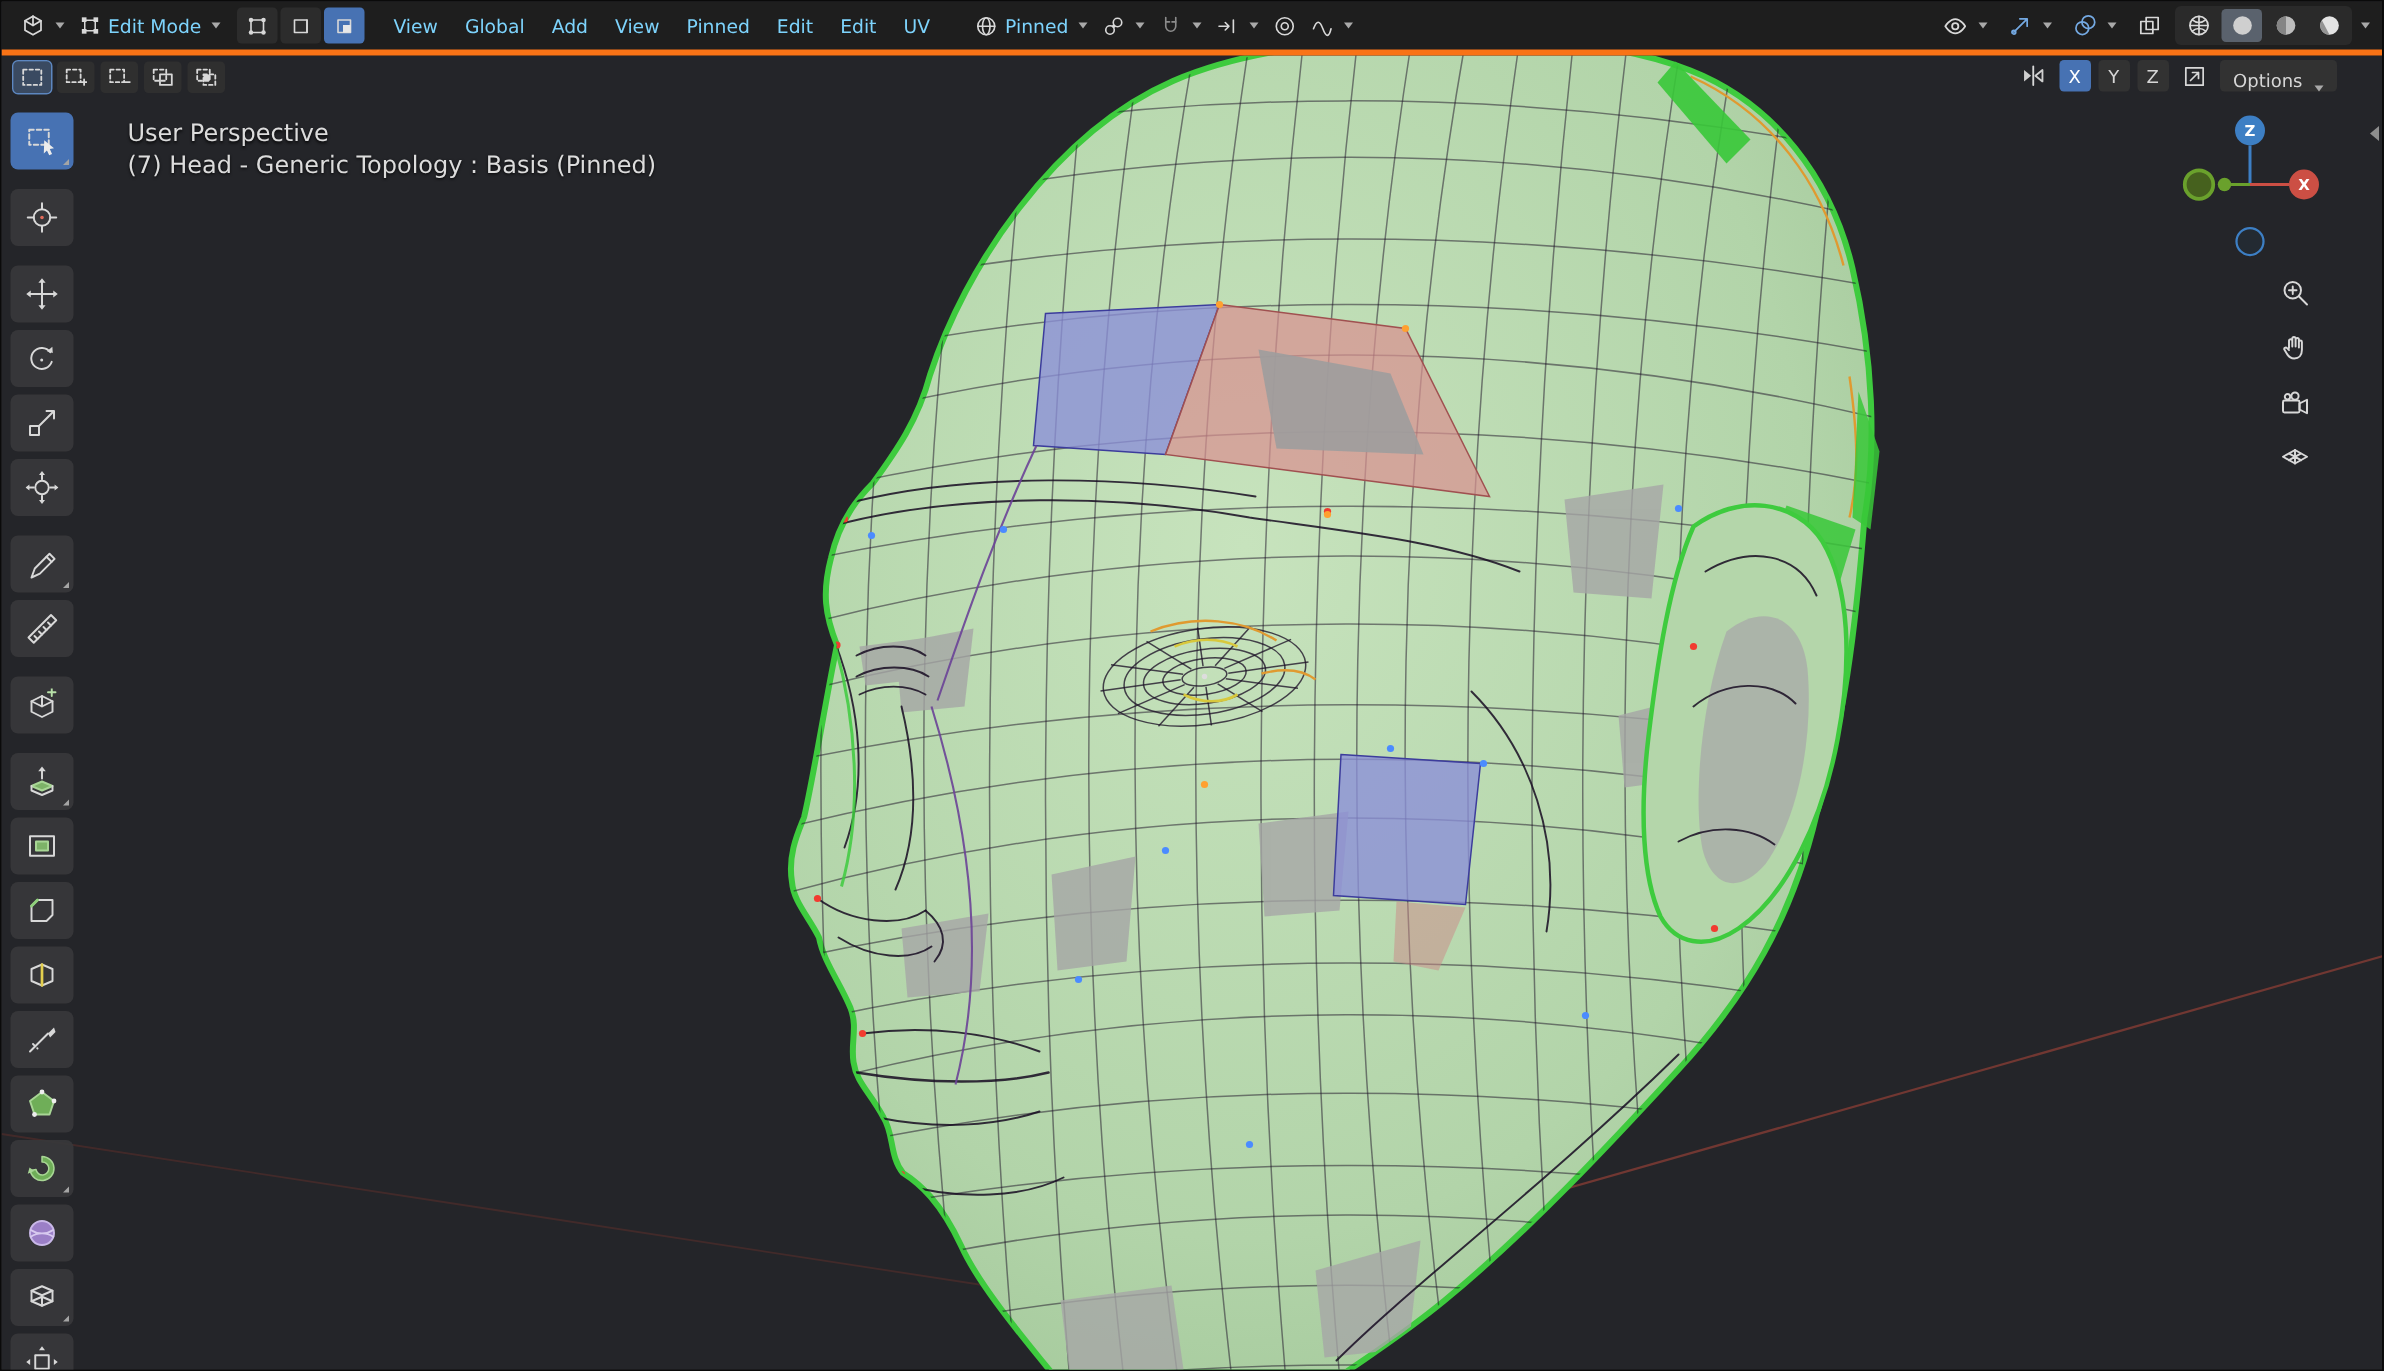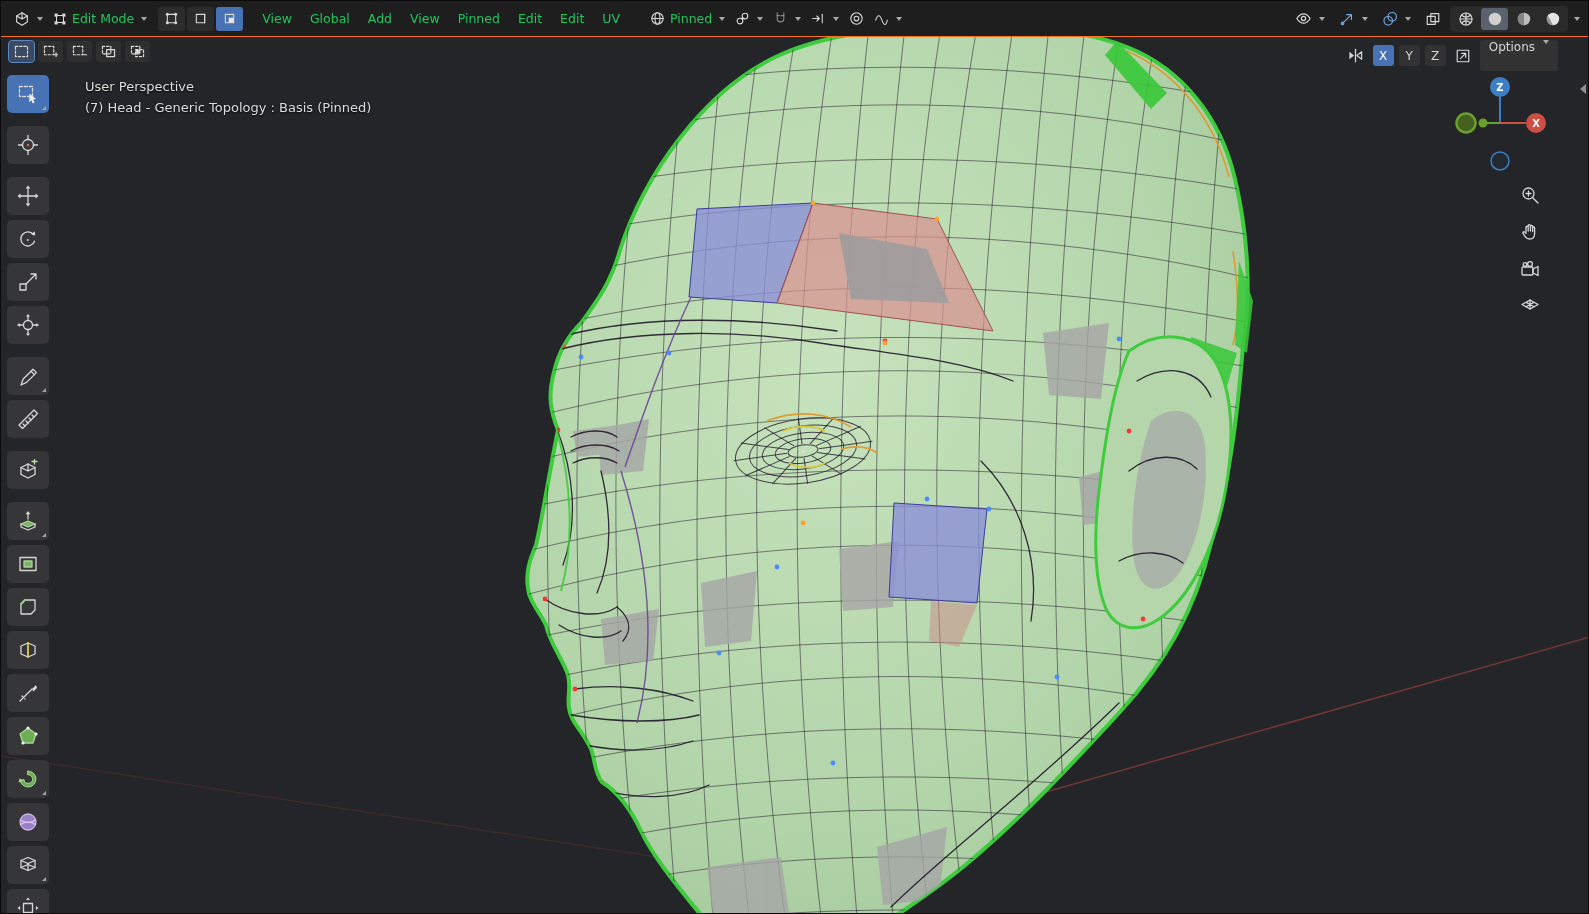--- a/index.html
+++ b/index.html
@@ -6,27 +6,27 @@
   html,body{width:1589px;height:914px;background:#000;overflow:hidden;
     font-family:"DejaVu Sans","Liberation Sans",sans-serif}
   .app{position:relative;width:1589px;height:914px;background:#242529;border:1px solid #0a0a0a;overflow:hidden}
 
   
   .viewport{position:absolute;inset:0;background:#242529}
   #scene{position:absolute;left:0;top:0;z-index:1}
   .wire{stroke:rgba(28,16,38,.5);stroke-width:1;fill:none}
   .wire2{stroke:rgba(30,18,40,.78);stroke-width:1;fill:none}
   .feat{stroke:rgba(24,12,34,.85);stroke-width:1.3;fill:none;stroke-linecap:round}
-  .vp-label{position:absolute;left:84px;color:#dcdcdc;font-size:13px;z-index:5;
+  .vp-label{position:absolute;left:84px;color:#dcdcdc;font-size:16px;z-index:5;
     text-shadow:0 1px 2px rgba(0,0,0,.85);white-space:nowrap}
 
   
   .header{position:absolute;top:0;left:0;right:0;height:36px;background:#1e1e1e;
-    border-bottom:1px solid #f97316;display:flex;align-items:center;padding:0 8px;
-    z-index:10;color:#22c55e;font-size:12.5px}
+    border-bottom:4px solid #f97316;display:flex;align-items:center;padding:0 8px;
+    z-index:10;color:#7dd3fc;font-size:12.5px}
   .hbtn{display:flex;align-items:center;gap:5px;padding:4px 5px;border-radius:3px;flex:0 0 auto}
   .menu{padding:4px 9px;border-radius:3px;flex:0 0 auto}
   .caret{width:0;height:0;border-left:3.5px solid transparent;border-right:3.5px solid transparent;
     border-top:4px solid #a9a9a9;margin-left:2px;flex:0 0 auto}
   .selmode-group{display:flex;gap:2px;margin:0 10px 0 6px}
   .selmode{width:27px;height:24px;border-radius:3px;background:#2c2c2c;display:flex;
     align-items:center;justify-content:center}
   .selmode.active{background:#4772b3}
   .hright{margin-left:auto;display:flex;align-items:center;gap:4px}
   .shade-group{display:flex;align-items:center;background:#2a2a2a;border-radius:4px;padding:2px;gap:2px}
@@ -40,22 +40,22 @@
   
   .row2-left{position:absolute;top:40px;left:8px;display:flex;gap:4px;z-index:9}
   .preset{width:25px;height:21px;background:#2f2f2f;border-radius:3px;display:flex;
     align-items:center;justify-content:center}
   .preset.active{background:#3a4a61;outline:1px solid #5d87c0}
   .row2-right{position:absolute;top:39px;right:30px;display:flex;gap:5px;align-items:center;
     z-index:9;font-size:12px;color:#d6d6d6}
   .axis-btn{width:21px;height:21px;border-radius:3px;background:#323232;display:flex;
     align-items:center;justify-content:center}
   .axis-btn.active{background:#4772b3;color:#fff}
-  .opt-btn{height:31px;padding:0 9px;background:#323232;border-radius:3px;display:flex;
-    align-items:flex-start;gap:6px}
+  .opt-btn{height:21px;padding:0 9px;background:#323232;border-radius:3px;display:flex;
+    align-items:flex-end;gap:6px}
   .mini{width:24px;height:21px;display:flex;align-items:center;justify-content:center}
 
   
   .toolbar{position:absolute;top:74px;left:6px;display:flex;flex-direction:column;z-index:8}
   .tool{width:42px;height:38px;margin-bottom:5px;background:rgba(56,56,58,.93);border-radius:5px;
     display:flex;align-items:center;justify-content:center;position:relative}
   .tool.active{background:#4772b3}
   .tool.gap{margin-top:8px}
   .tool.more::after{content:"";position:absolute;right:3px;bottom:3px;width:0;height:0;
     border-top:4px solid transparent;border-right:4px solid #a5a5a5}

